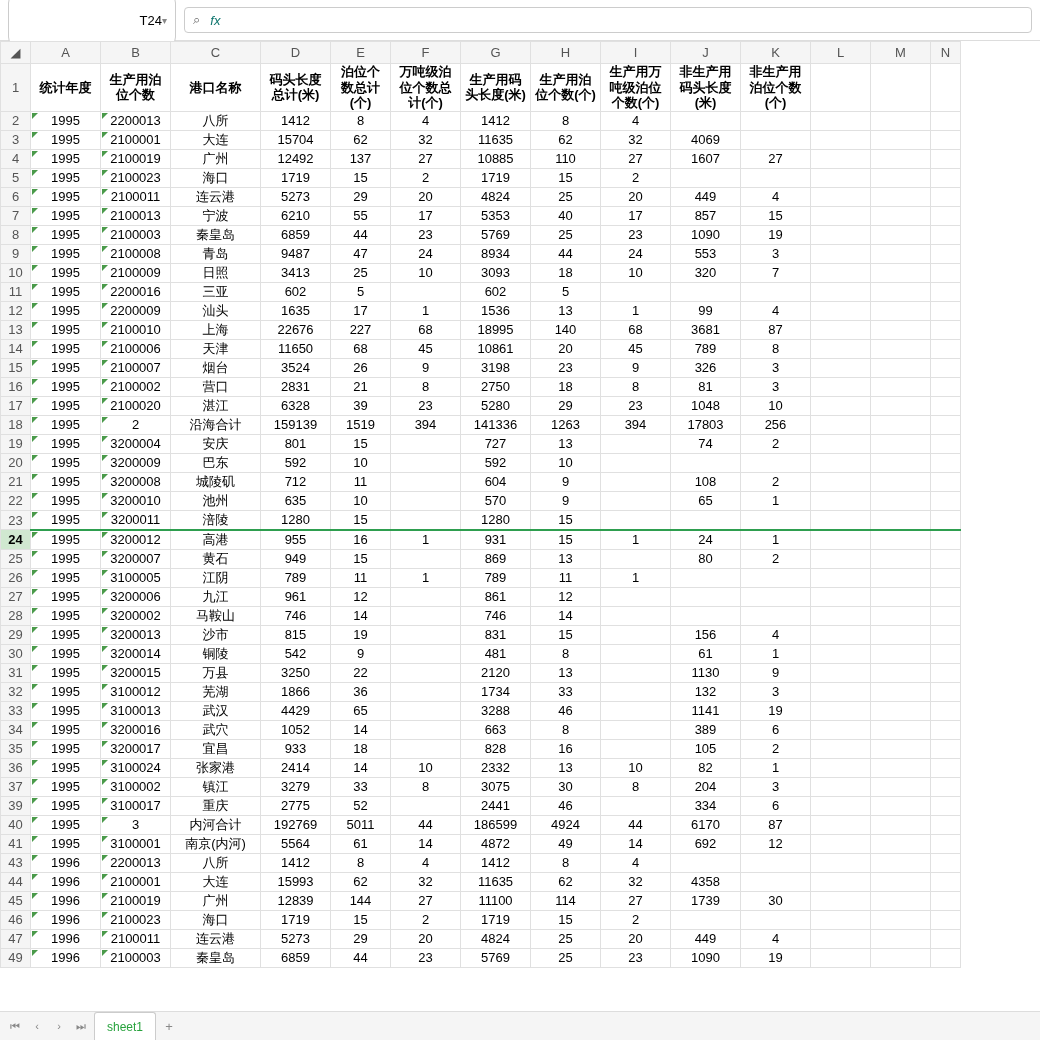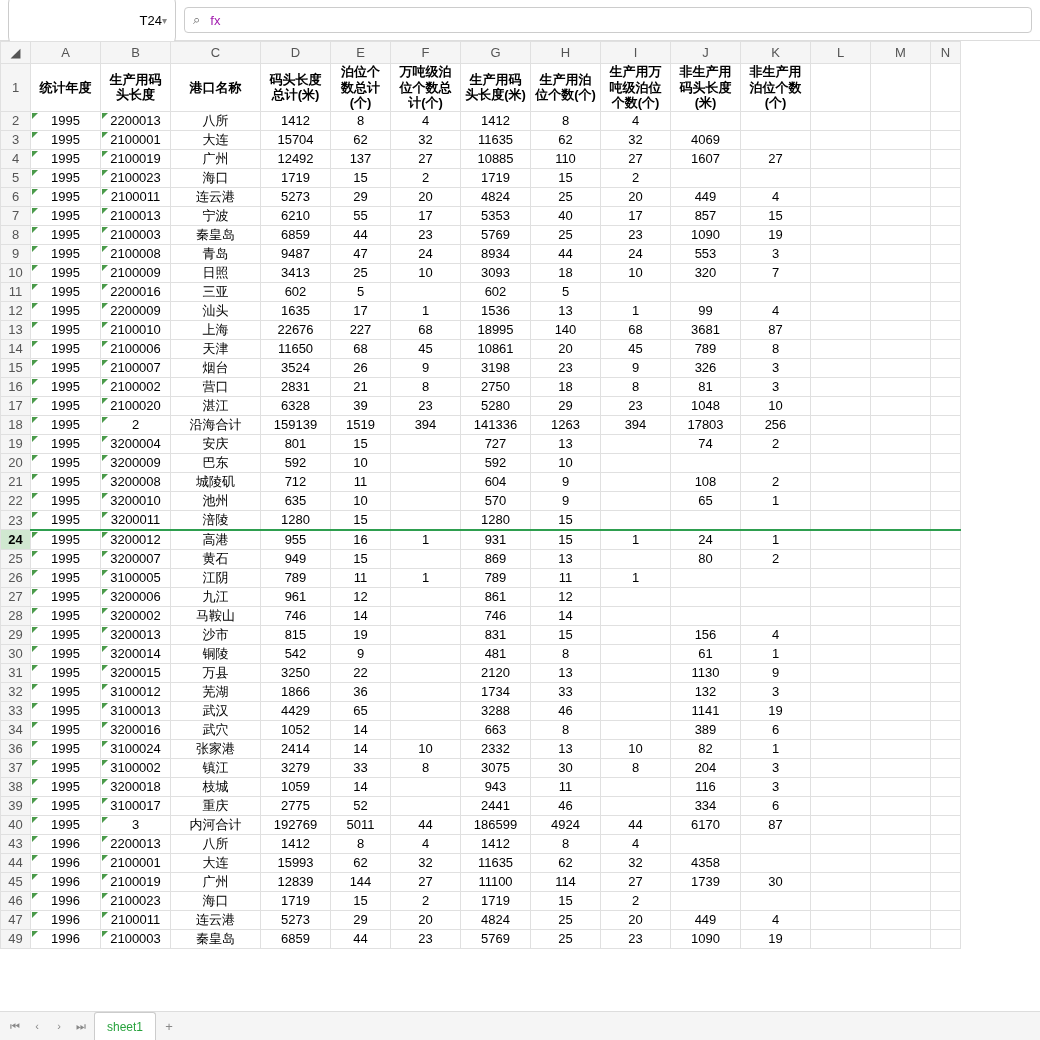--- a/index.html
+++ b/index.html
@@ -1,21 +1,21 @@
 <!DOCTYPE html>
 <html><head>
 <meta charset="utf-8">
 <style>
   html,body{margin:0;padding:0;font-family:"Microsoft YaHei",Arial,sans-serif;font-size:13px;color:#000;background:#f9f9f9;user-select:none}
   .toolbar{display:flex;align-items:center;gap:8px;padding:6px 8px;background:#fff;border-bottom:1px solid #ddd;height:28px}
   .namebox{display:flex;align-items:center;justify-content:flex-end;width:150px;height:24px;border:1px solid #ccc;border-radius:12px;padding:16px 8px;background:#fff}
   .namebox span.chev{color:#888;font-size:10px}
   .fxwrap{display:flex;align-items:center;flex:1;height:24px;border:1px solid #ccc;border-radius:4px;background:#fff;padding:0 8px;gap:10px}
   .fxwrap .zoom{color:#666}
-  .fxwrap .fx{color:#a21caf}
+  .fxwrap .fx{font-style:italic;color:#0f766e}
   .fxwrap input{flex:1;border:none;outline:none;font-size:13px}
   .grid-area{position:absolute;top:41px;bottom:28px;left:0;right:0;overflow:hidden;background:#fff}
   table{border-collapse:collapse;table-layout:fixed}
   th,td{border:1px solid #e0e0e0;height:18px;padding:0 4px;white-space:nowrap;overflow:hidden;box-sizing:border-box}
   th{background:#f5f5f5;font-weight:normal;color:#555;text-align:center;position:sticky}
   th.colh{height:22px}
   th.rowh{width:30px;text-align:center;background:#f5f5f5}
   th.rowh.sel{background:#d0e8d0;color:#000;font-weight:bold}
   tr.hdr td{font-weight:bold;text-align:center;vertical-align:middle;height:46px;white-space:normal;line-height:1.2}
   td.ctr{text-align:center}
@@ -76,21 +76,21 @@
           <th class="colh">I</th>
           <th class="colh">J</th>
           <th class="colh">K</th>
           <th class="colh">L</th>
           <th class="colh">M</th>
           <th class="colh">N</th>
         </tr>
         <tr class="hdr">
           <th class="rowh">1</th>
           <td class="ctr">统计年度</td>
-          <td class="ctr">生产用码头长度</td>
+          <td class="ctr">生产用泊位个数</td>
           <td class="ctr">港口名称</td>
           <td class="ctr">码头长度总计(米)</td>
           <td class="ctr">泊位个数总计(个)</td>
           <td class="ctr">万吨级泊位个数总计(个)</td>
           <td class="ctr">生产用码头长度(米)</td>
           <td class="ctr">生产用泊位个数(个)</td>
           <td class="ctr">生产用万吨级泊位个数(个)</td>
           <td class="ctr">非生产用码头长度(米)</td>
           <td class="ctr">非生产用泊位个数(个)</td>
           <td class="ctr"></td>
@@ -652,20 +652,37 @@
           <td class="ctr">663</td>
           <td class="ctr">8</td>
           <td class="ctr"></td>
           <td class="ctr">389</td>
           <td class="ctr">6</td>
           <td class="ctr"></td>
           <td class="ctr"></td>
           <td class="ctr"></td>
         </tr>
         <tr>
+          <th class="rowh">35</th>
+          <td class="ctr"><span class="tri"></span>1995</td>
+          <td class="ctr"><span class="tri"></span>3200017</td>
+          <td class="ctr">宜昌</td>
+          <td class="ctr">933</td>
+          <td class="ctr">18</td>
+          <td class="ctr"></td>
+          <td class="ctr">828</td>
+          <td class="ctr">16</td>
+          <td class="ctr"></td>
+          <td class="ctr">105</td>
+          <td class="ctr">2</td>
+          <td class="ctr"></td>
+          <td class="ctr"></td>
+          <td class="ctr"></td>
+        </tr>
+        <tr>
           <th class="rowh">36</th>
           <td class="ctr"><span class="tri"></span>1995</td>
           <td class="ctr"><span class="tri"></span>3100024</td>
           <td class="ctr">张家港</td>
           <td class="ctr">2414</td>
           <td class="ctr">14</td>
           <td class="ctr">10</td>
           <td class="ctr">2332</td>
           <td class="ctr">13</td>
           <td class="ctr">10</td>
@@ -686,37 +703,20 @@
           <td class="ctr">3075</td>
           <td class="ctr">30</td>
           <td class="ctr">8</td>
           <td class="ctr">204</td>
           <td class="ctr">3</td>
           <td class="ctr"></td>
           <td class="ctr"></td>
           <td class="ctr"></td>
         </tr>
         <tr>
-          <th class="rowh">38</th>
-          <td class="ctr"><span class="tri"></span>1995</td>
-          <td class="ctr"><span class="tri"></span>3200018</td>
-          <td class="ctr">枝城</td>
-          <td class="ctr">1059</td>
-          <td class="ctr">14</td>
-          <td class="ctr"></td>
-          <td class="ctr">943</td>
-          <td class="ctr">11</td>
-          <td class="ctr"></td>
-          <td class="ctr">116</td>
-          <td class="ctr">3</td>
-          <td class="ctr"></td>
-          <td class="ctr"></td>
-          <td class="ctr"></td>
-        </tr>
-        <tr>
           <th class="rowh">39</th>
           <td class="ctr"><span class="tri"></span>1995</td>
           <td class="ctr"><span class="tri"></span>3100017</td>
           <td class="ctr">重庆</td>
           <td class="ctr">2775</td>
           <td class="ctr">52</td>
           <td class="ctr"></td>
           <td class="ctr">2441</td>
           <td class="ctr">46</td>
           <td class="ctr"></td>
@@ -732,20 +732,37 @@
           <td class="ctr"><span class="tri"></span>3</td>
           <td class="ctr">内河合计</td>
           <td class="ctr">192769</td>
           <td class="ctr">5011</td>
           <td class="ctr">44</td>
           <td class="ctr">186599</td>
           <td class="ctr">4924</td>
           <td class="ctr">44</td>
           <td class="ctr">6170</td>
           <td class="ctr">87</td>
+          <td class="ctr"></td>
+          <td class="ctr"></td>
+          <td class="ctr"></td>
+        </tr>
+        <tr>
+          <th class="rowh">41</th>
+          <td class="ctr"><span class="tri"></span>1995</td>
+          <td class="ctr"><span class="tri"></span>3100001</td>
+          <td class="ctr">南京(内河)</td>
+          <td class="ctr">5564</td>
+          <td class="ctr">61</td>
+          <td class="ctr">14</td>
+          <td class="ctr">4872</td>
+          <td class="ctr">49</td>
+          <td class="ctr">14</td>
+          <td class="ctr">692</td>
+          <td class="ctr">12</td>
           <td class="ctr"></td>
           <td class="ctr"></td>
           <td class="ctr"></td>
         </tr>
         <tr>
           <th class="rowh">43</th>
           <td class="ctr"><span class="tri"></span>1996</td>
           <td class="ctr"><span class="tri"></span>2200013</td>
           <td class="ctr">八所</td>
           <td class="ctr">1412</td>

